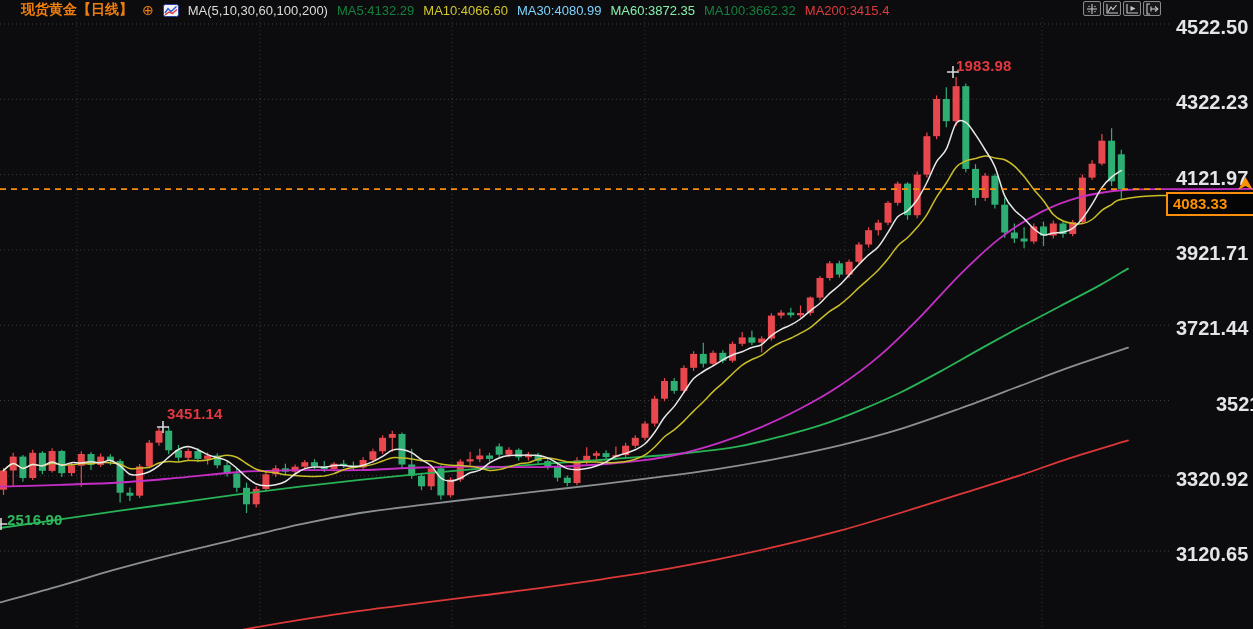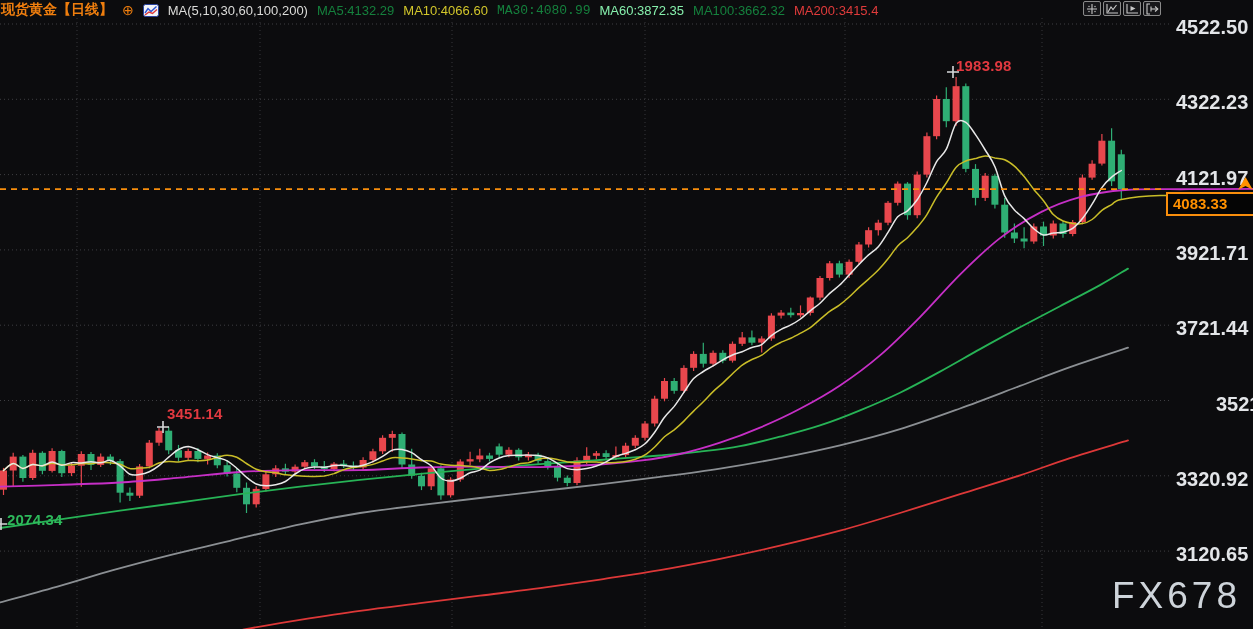--- a/index.html
+++ b/index.html
@@ -1,21 +1,21 @@
 <!DOCTYPE html>
 <html><head>
 <meta charset="utf-8">
 <style>
   html,body{margin:0;padding:0;background:#0c0c0e;}
   #app{position:relative;width:1253px;height:629px;background:#0c0c0e;overflow:hidden;
        font-family:"Liberation Sans",sans-serif;}
   #chart-svg{position:absolute;left:0;top:0;}
   
   #header{position:absolute;left:1px;top:0;height:20px;display:flex;align-items:center;
-          gap:9px;white-space:nowrap;z-index:5;font-size:13px;}
+          gap:9px;white-space:nowrap;z-index:5;font-size:13px;padding-left:20px;}
   .sym{color:#ef7e0e;font-weight:700;font-size:14px;}
   .plus{color:#ef7e0e;font-size:14px;line-height:14px;cursor:pointer;}
   .ma-ov{color:#dcdcda;}
   .ma-val{font-weight:400;}
   
   #toolbar{position:absolute;left:1083px;top:1px;display:flex;gap:2px;z-index:6;}
   .tool{width:18px;height:15px;border:1px solid #8a8a8a;border-radius:2px;background:#17171a;
         display:flex;align-items:center;justify-content:center;cursor:pointer;box-sizing:border-box;}
   
   .axis-label{position:absolute;left:1176px;font-size:20px;font-weight:700;color:#e3e5e8;z-index:4;}
@@ -302,21 +302,21 @@
     <span style="display:inline-flex;">
       <svg width="16" height="13" viewBox="0 0 16 13">
         <rect x="0.5" y="0.5" width="15" height="12" rx="2" fill="#f2f4f8" stroke="#27409b"></rect>
         <path d="M2,9 L5,4.5 L8,7.5 L13.5,2.5" fill="none" stroke="#2b54d4" stroke-width="1.4"></path>
         <path d="M2,11 L6,8 L9.5,9.5 L14,5.5" fill="none" stroke="#e03a3a" stroke-width="1.4"></path>
       </svg>
     </span>
     <span class="ma-ov">MA(5,10,30,60,100,200)</span>
     <span class="ma-val" style="color: #15803d;">MA5:4132.29</span>
     <span class="ma-val" style="color: rgb(210, 198, 43);">MA10:4066.60</span>
-    <span class="ma-val" style="color: #15803d; font-family: Liberation Mono, monospace;">MA30:4080.99</span>
+    <span class="ma-val" style="color: #7dd3fc;">MA30:4080.99</span>
     <span class="ma-val" style="color: #86efac;">MA60:3872.35</span>
     <span class="ma-val" style="color: #15803d;">MA100:3662.32</span>
     <span class="ma-val" style="color: rgb(224, 59, 59);">MA200:3415.4</span>
   </div>
 
   <div id="toolbar">
     <span class="tool">
       <svg width="14" height="12" viewBox="0 0 14 12" fill="none" stroke="#c9c9c9" stroke-width="1.1">
         <path d="M7,1 V11 M2,6 H12"></path>
         <circle cx="4" cy="3.5" r="0.7" fill="#c9c9c9" stroke="none"></circle>
@@ -351,21 +351,20 @@
   <div class="axis-label" style="top: 91.3px;">4322.23</div>
   <div class="axis-label" style="top: 166.6px;">4121.97</div>
   <div class="axis-label" style="top: 241.9px;">3921.71</div>
   <div class="axis-label" style="top: 317.2px;">3721.44</div>
   <div class="axis-label" style="top: 392.5px; margin-left: 40px;">3521.18</div>
   <div class="axis-label" style="top: 467.8px;">3320.92</div>
   <div class="axis-label" style="top: 543.1px;">3120.65</div>
 
   <div class="annotation ann-red" id="ann-high-main" style="left: 956px; top: 57px;">1983.98</div>
   <div class="annotation ann-red" id="ann-high-left" style="left: 167px; top: 405px;">3451.14</div>
-  <div class="annotation ann-green" id="ann-low-left" style="left: 7px; top: 511px;">2074.34</div>
+  <div class="annotation ann-green" id="ann-low-left" style="left: 7px; top: 511px;">2516.90</div>
 
   <div id="price-arrow" style="top: 177.1px;"></div>
   <div id="price-tag" style="top: 192.1px;">
     <span>4083.33</span>
   </div>
 
-  <div id="watermark">FX678</div>
 </div>
 
 </body></html>

